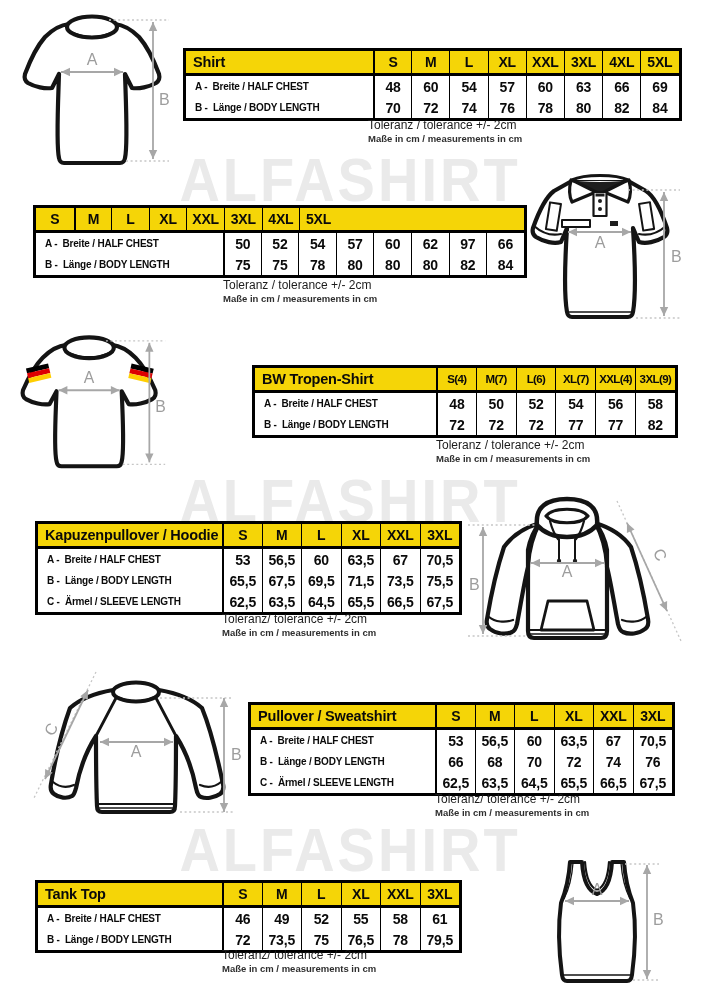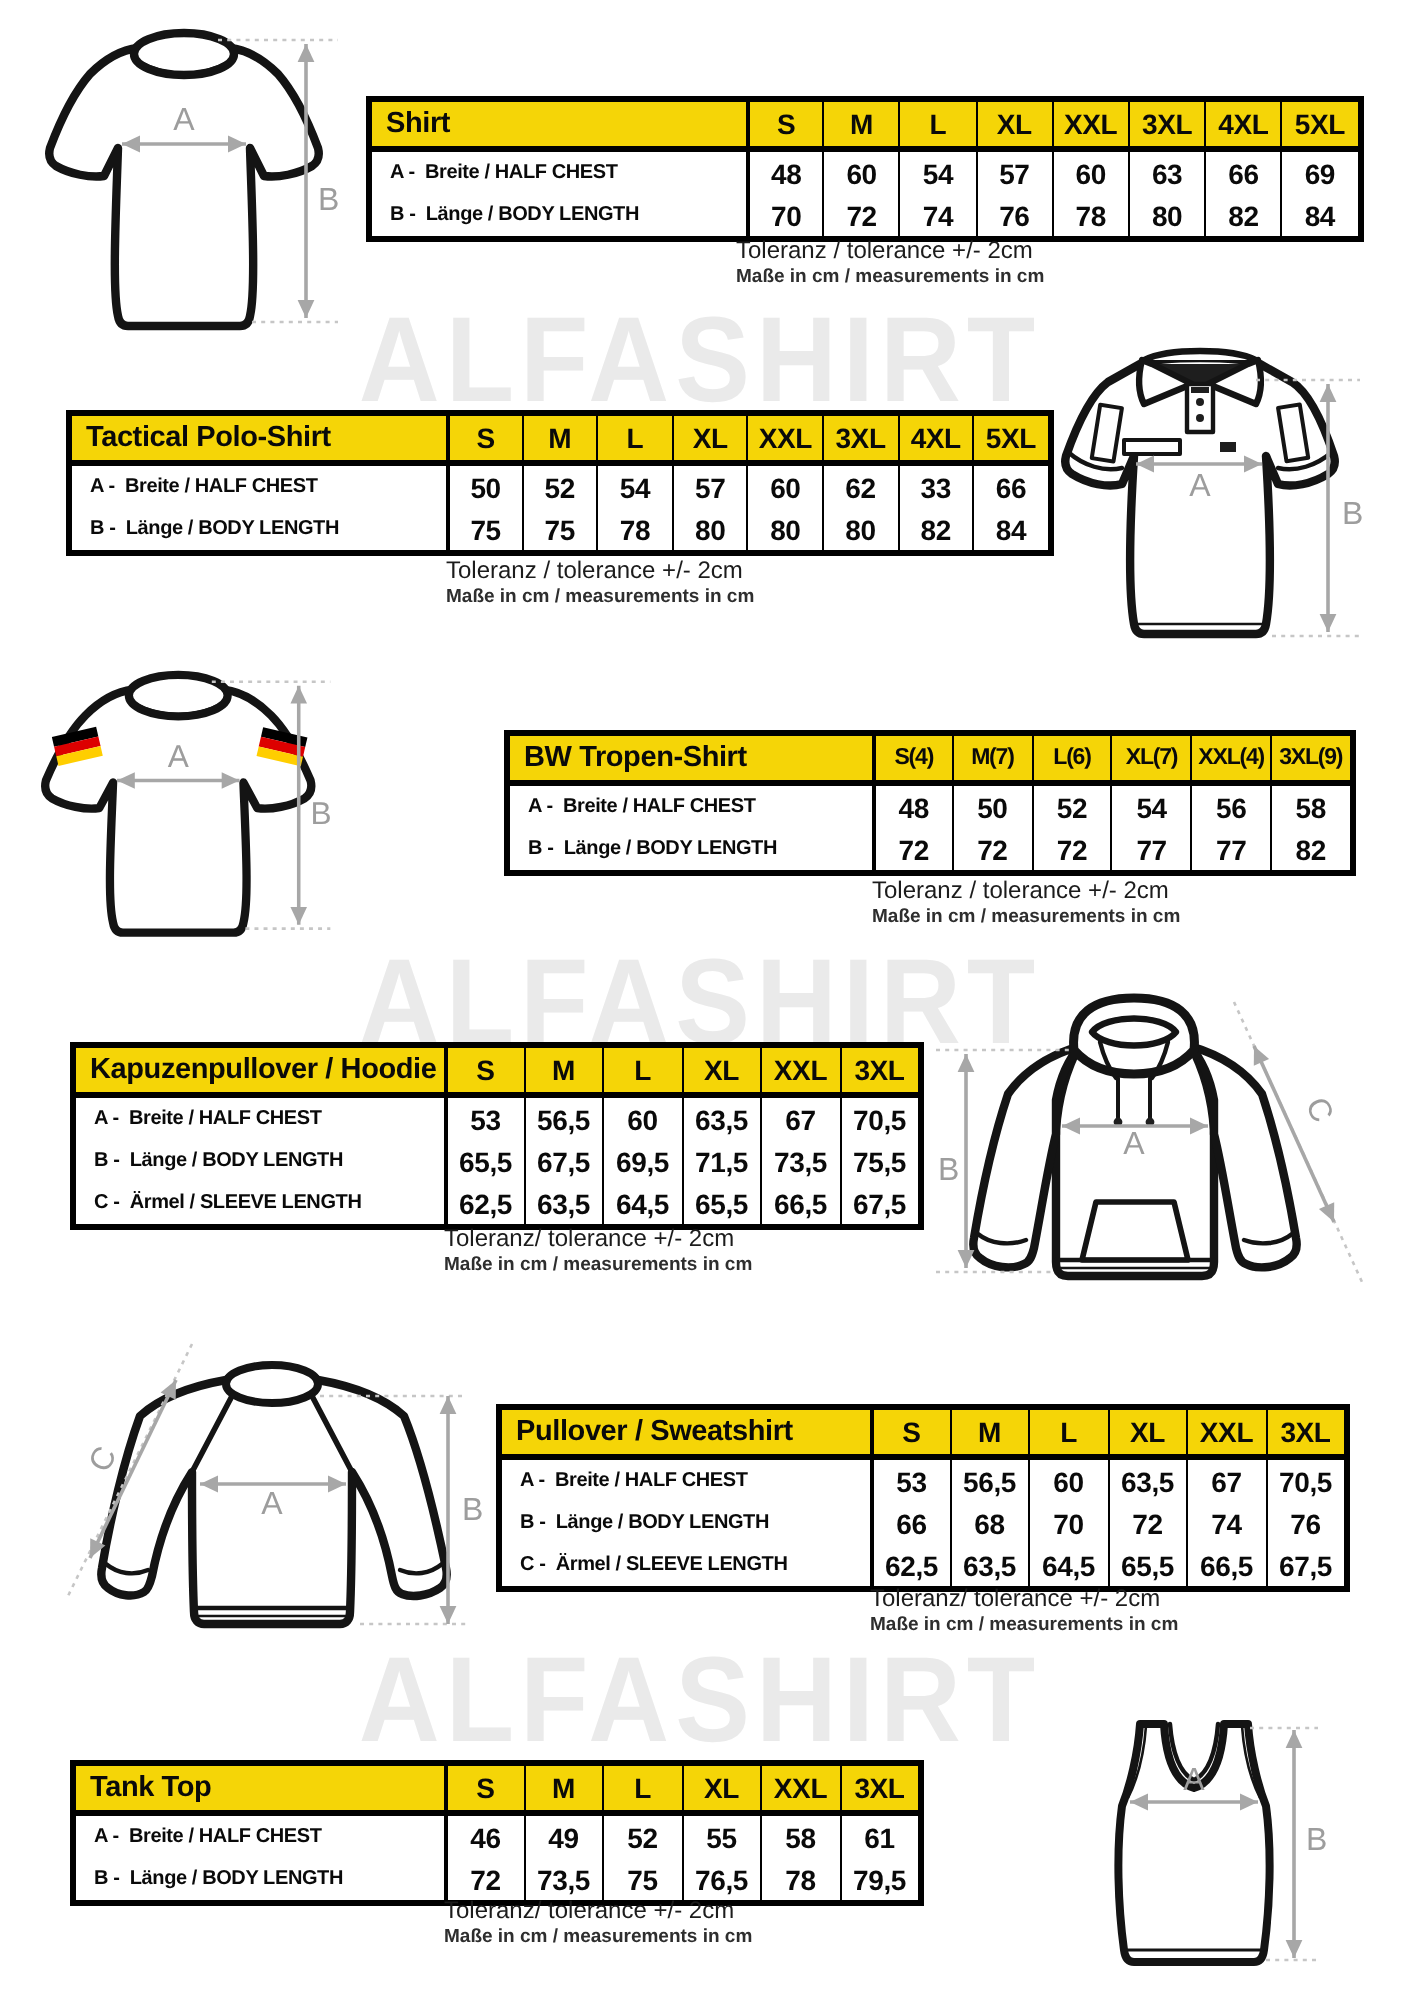--- a/index.html
+++ b/index.html
@@ -79,39 +79,38 @@
         <div class="cell val">84</div>
       </div>
     </div>
   <div class="tol" style="left:368px;top:118px">
     <div class="l1">Toleranz / tolerance +/- 2cm</div>
     <div class="l2">Maße in cm / measurements in cm</div>
   </div>
 
   <div class="stable" style="left:33px;top:205px;--lw:187px;--cw:37.6px" data-table="tables.1">
     <div class="trow thead">
-      <div class="cell tlabel">Tactical Polo-Shirt</div>
     <div class="cell sh">S</div>
         <div class="cell sh">M</div>
         <div class="cell sh">L</div>
         <div class="cell sh">XL</div>
         <div class="cell sh">XXL</div>
         <div class="cell sh">3XL</div>
         <div class="cell sh">4XL</div>
         <div class="cell sh">5XL</div>
       </div>
   <div class="trow">
         <div class="cell rlabel">A -  Breite / HALF CHEST</div>
         <div class="cell val">50</div>
         <div class="cell val">52</div>
         <div class="cell val">54</div>
         <div class="cell val">57</div>
         <div class="cell val">60</div>
         <div class="cell val">62</div>
-        <div class="cell val">33</div>
+        <div class="cell val">97</div>
         <div class="cell val">66</div>
       </div>
       <div class="trow">
         <div class="cell rlabel">B -  Länge / BODY LENGTH</div>
         <div class="cell val">75</div>
         <div class="cell val">75</div>
         <div class="cell val">78</div>
         <div class="cell val">80</div>
         <div class="cell val">80</div>
         <div class="cell val">80</div>

